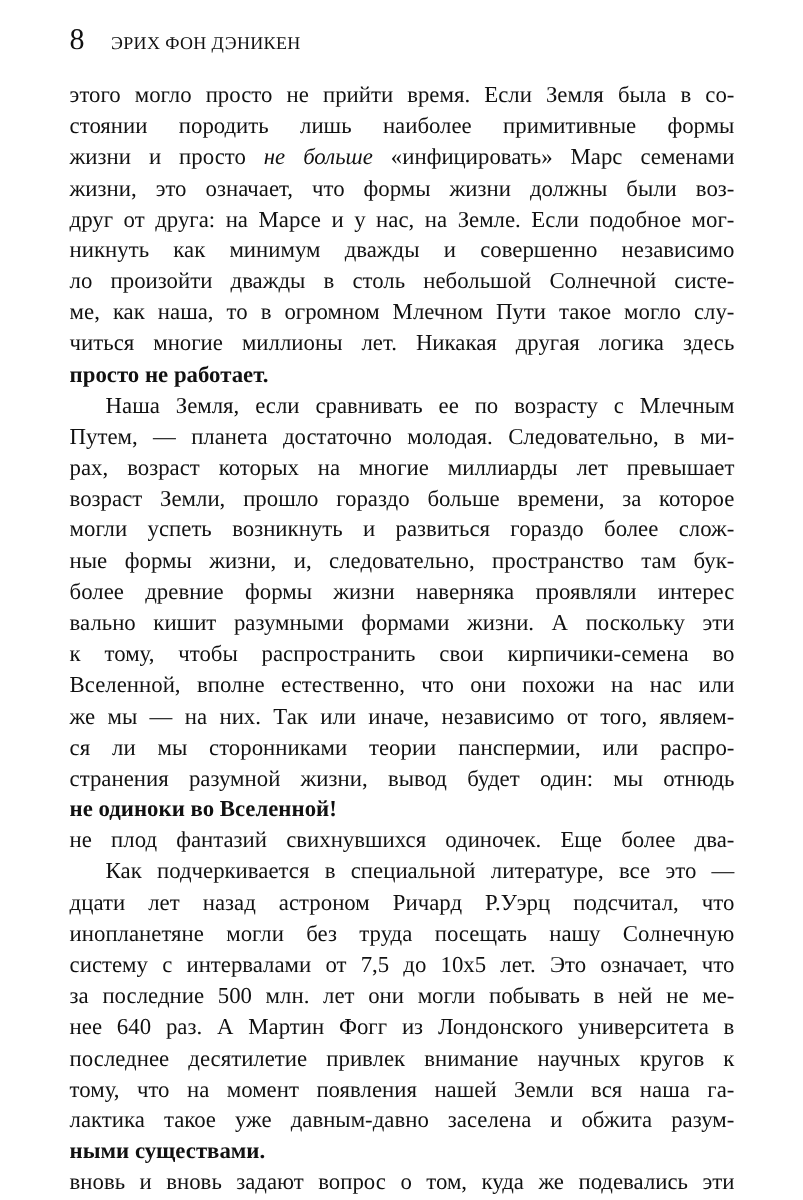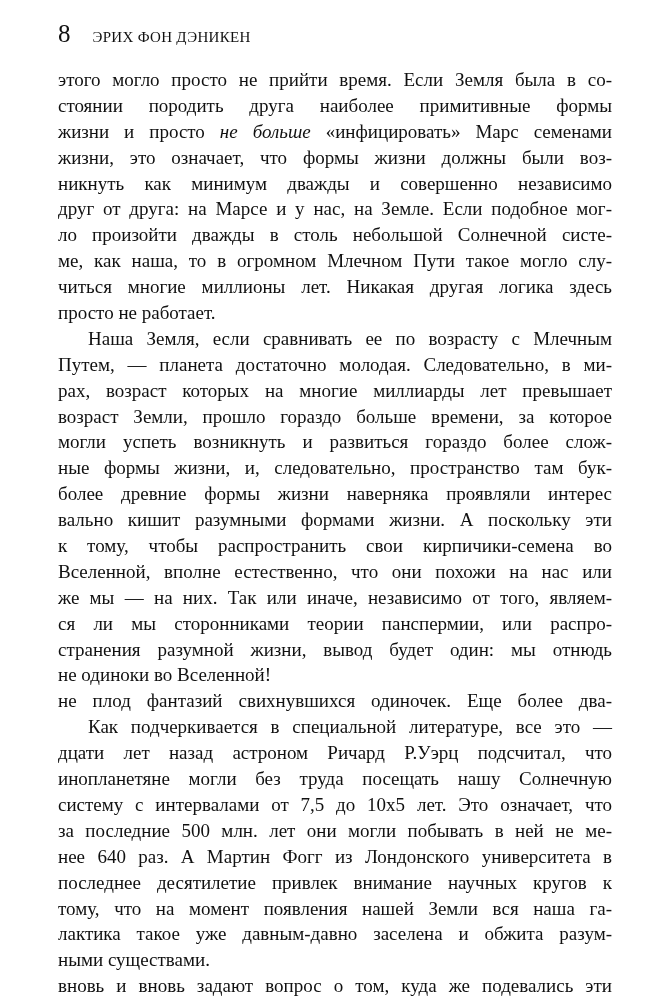--- a/index.html
+++ b/index.html
@@ -5,40 +5,40 @@
   html, body { margin: 0; padding: 0; background: #ffffff; }
   body { width: 669px; height: 1000px; position: relative; overflow: hidden;
          font-family: "Liberation Serif", "DejaVu Serif", serif; color: #111; }
   .running-head { position: absolute; left: 58px; top: 20px; height: 30px;
                   display: flex; align-items: baseline; }
   .page-num { font-size: 25px; margin-right: 22px; }
   .head-title { font-size: 15px; letter-spacing: 0.3px; font-family: Liberation Serif, serif; }
   .body-text { position: absolute; left: 58px; top: 67px; width: 554px; }
   .line { display: block; font-size: 19px; line-height: 25.9px; height: 25.9px;
           white-space: nowrap; text-align: justify; text-align-last: justify; }
-  .line.last { text-align-last: left; }
+  .line.last { text-align-last: left; font-weight: bold; }
   .line.indent { padding-left: 30px; }
   em { font-style: italic; }
 </style>
 </head>
 <body>
 
 <div class="running-head">
   <span class="page-num">8</span>
   <span class="head-title">ЭРИХ ФОН ДЭНИКЕН</span>
 </div>
 
 <div class="body-text" id="body-text">
     <div>
       <span class="line">этого могло просто не прийти время. Если Земля была в со-</span>
-      <span class="line">стоянии породить друга наиболее примитивные формы</span>
+      <span class="line">стоянии породить лишь наиболее примитивные формы</span>
       <span class="line">жизни и просто <em>не больше</em> «инфицировать» Марс семенами</span>
       <span class="line">жизни, это означает, что формы жизни должны были воз-</span>
+      <span class="line">друг от друга: на Марсе и у нас, на Земле. Если подобное мог-</span>
       <span class="line">никнуть как минимум дважды и совершенно независимо</span>
-      <span class="line">друг от друга: на Марсе и у нас, на Земле. Если подобное мог-</span>
       <span class="line">ло произойти дважды в столь небольшой Солнечной систе-</span>
       <span class="line">ме, как наша, то в огромном Млечном Пути такое могло слу-</span>
       <span class="line">читься многие миллионы лет. Никакая другая логика здесь</span>
       <span class="line last">просто не работает.</span>
     </div>
     <div>
       <span class="line indent">Наша Земля, если сравнивать ее по возрасту с Млечным</span>
       <span class="line">Путем, — планета достаточно молодая. Следовательно, в ми-</span>
       <span class="line">рах, возраст которых на многие миллиарды лет превышает</span>
       <span class="line">возраст Земли, прошло гораздо больше времени, за которое</span>

